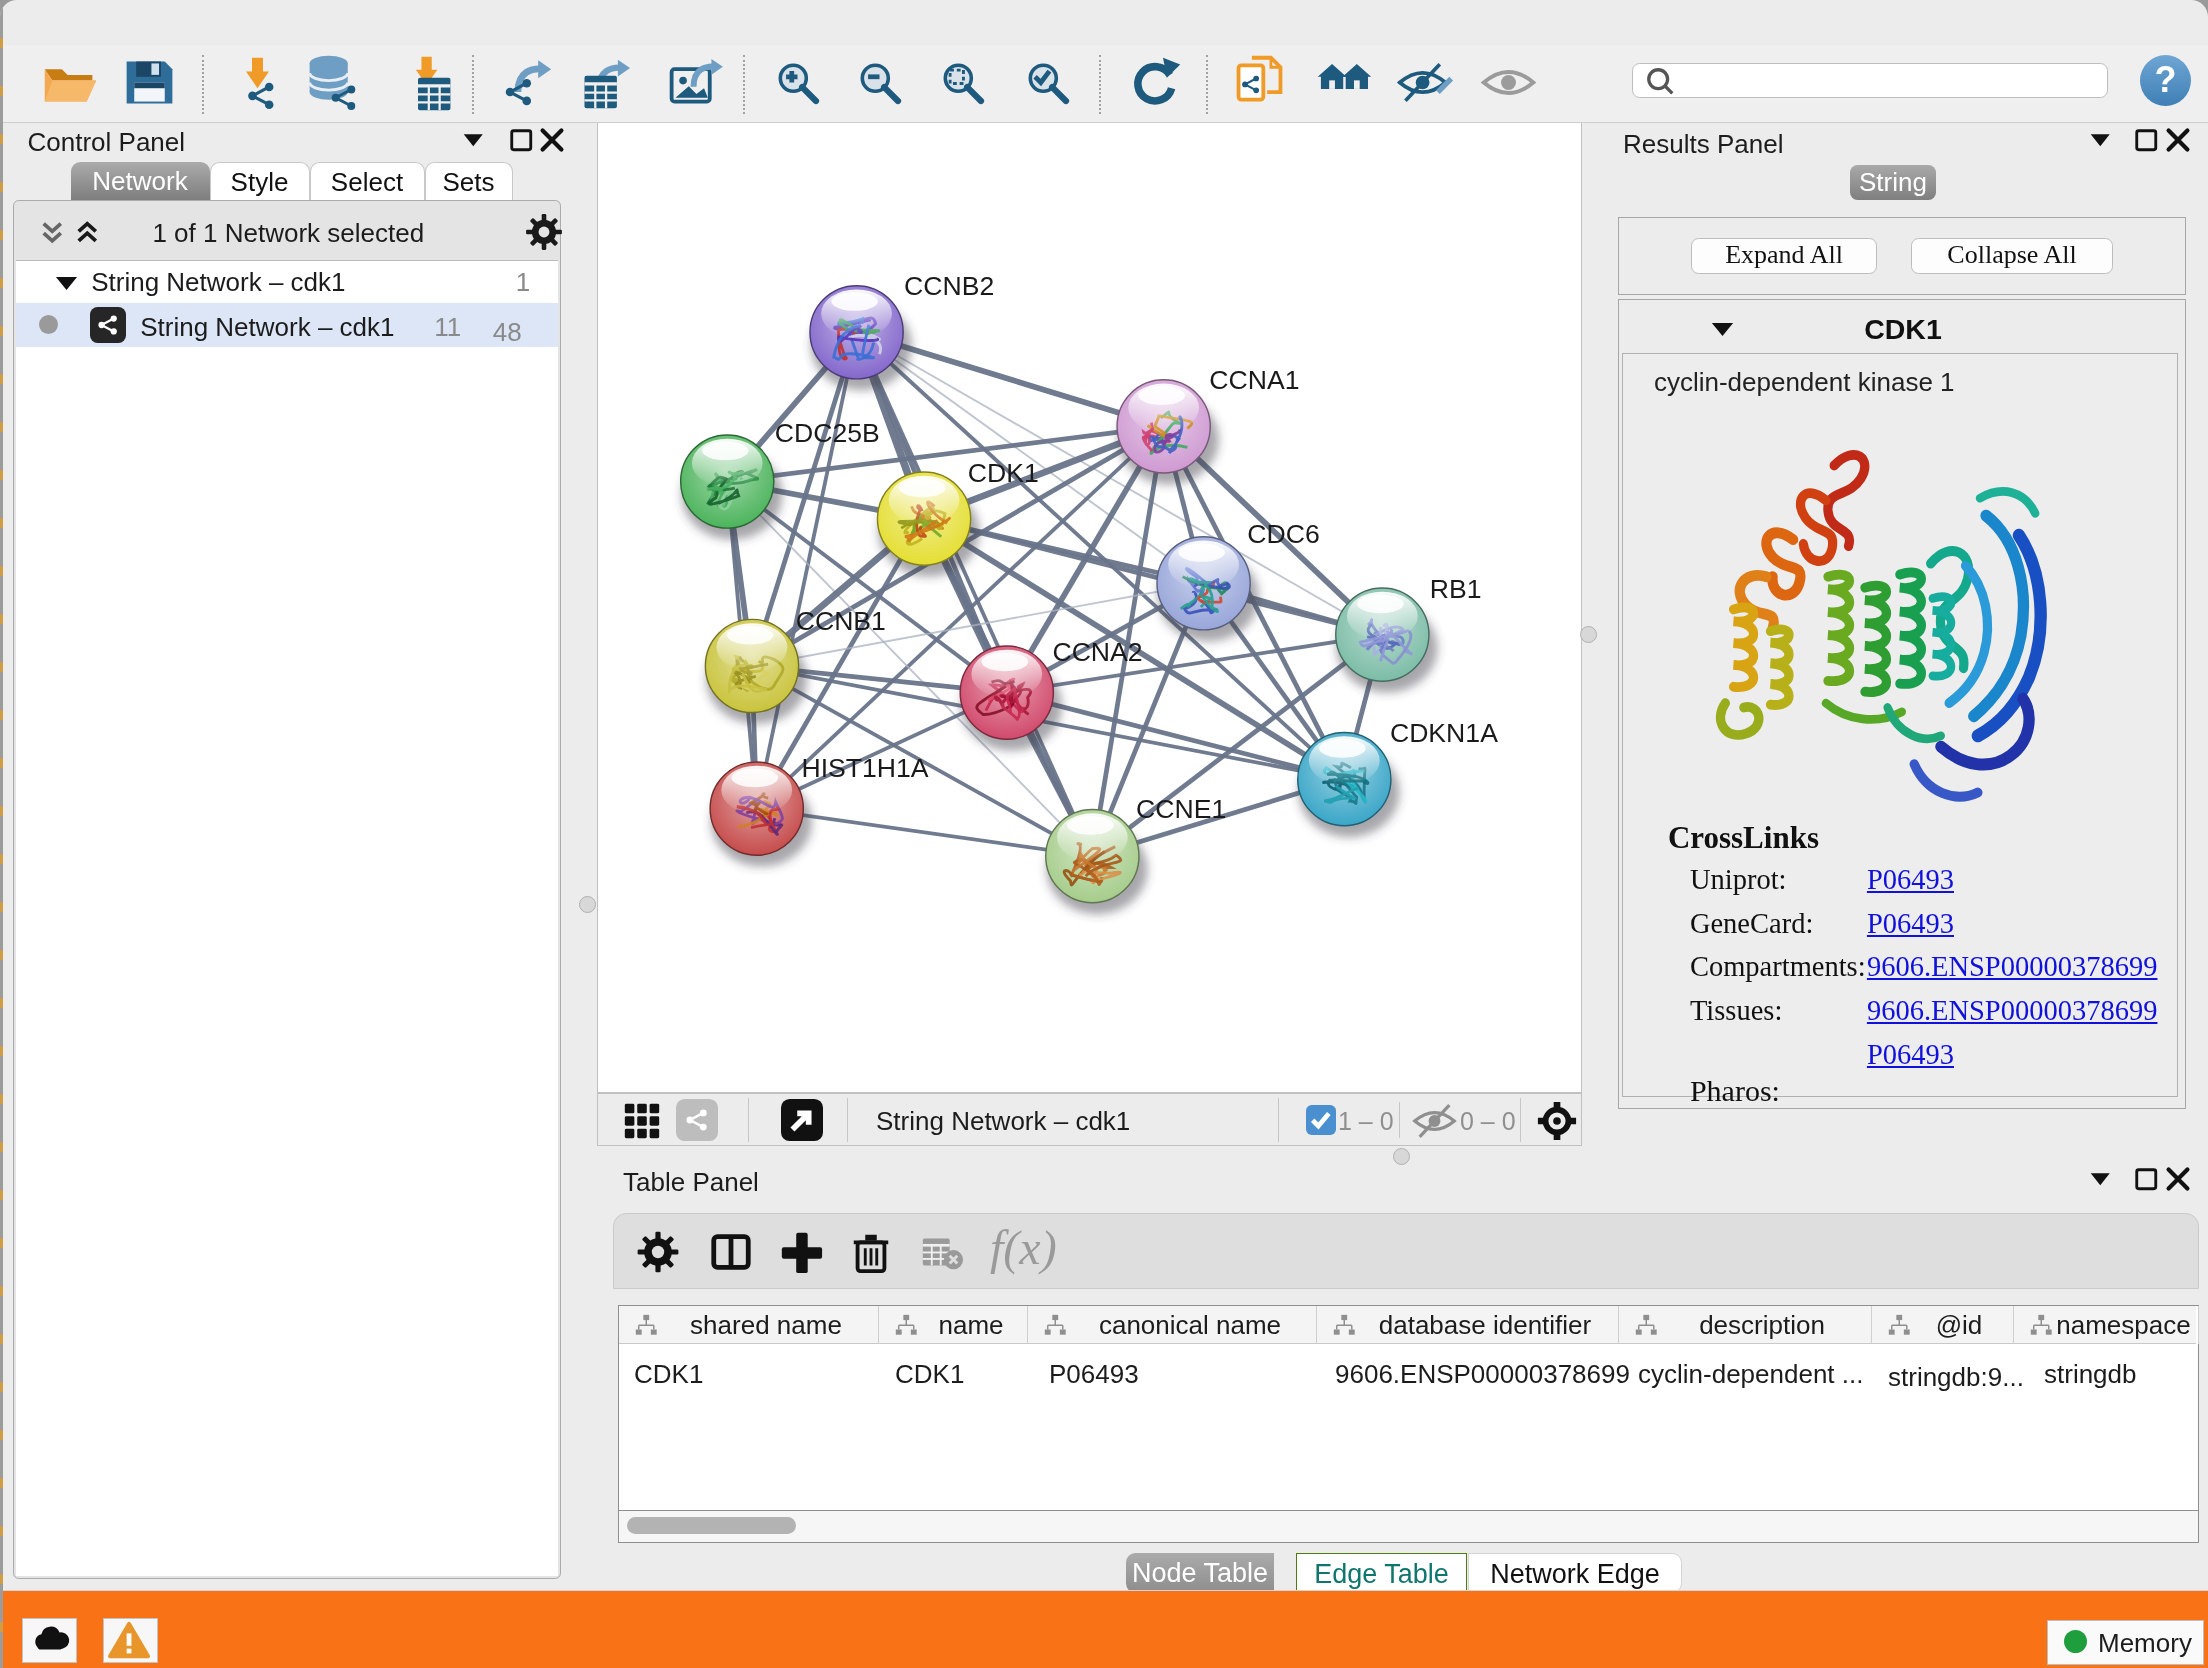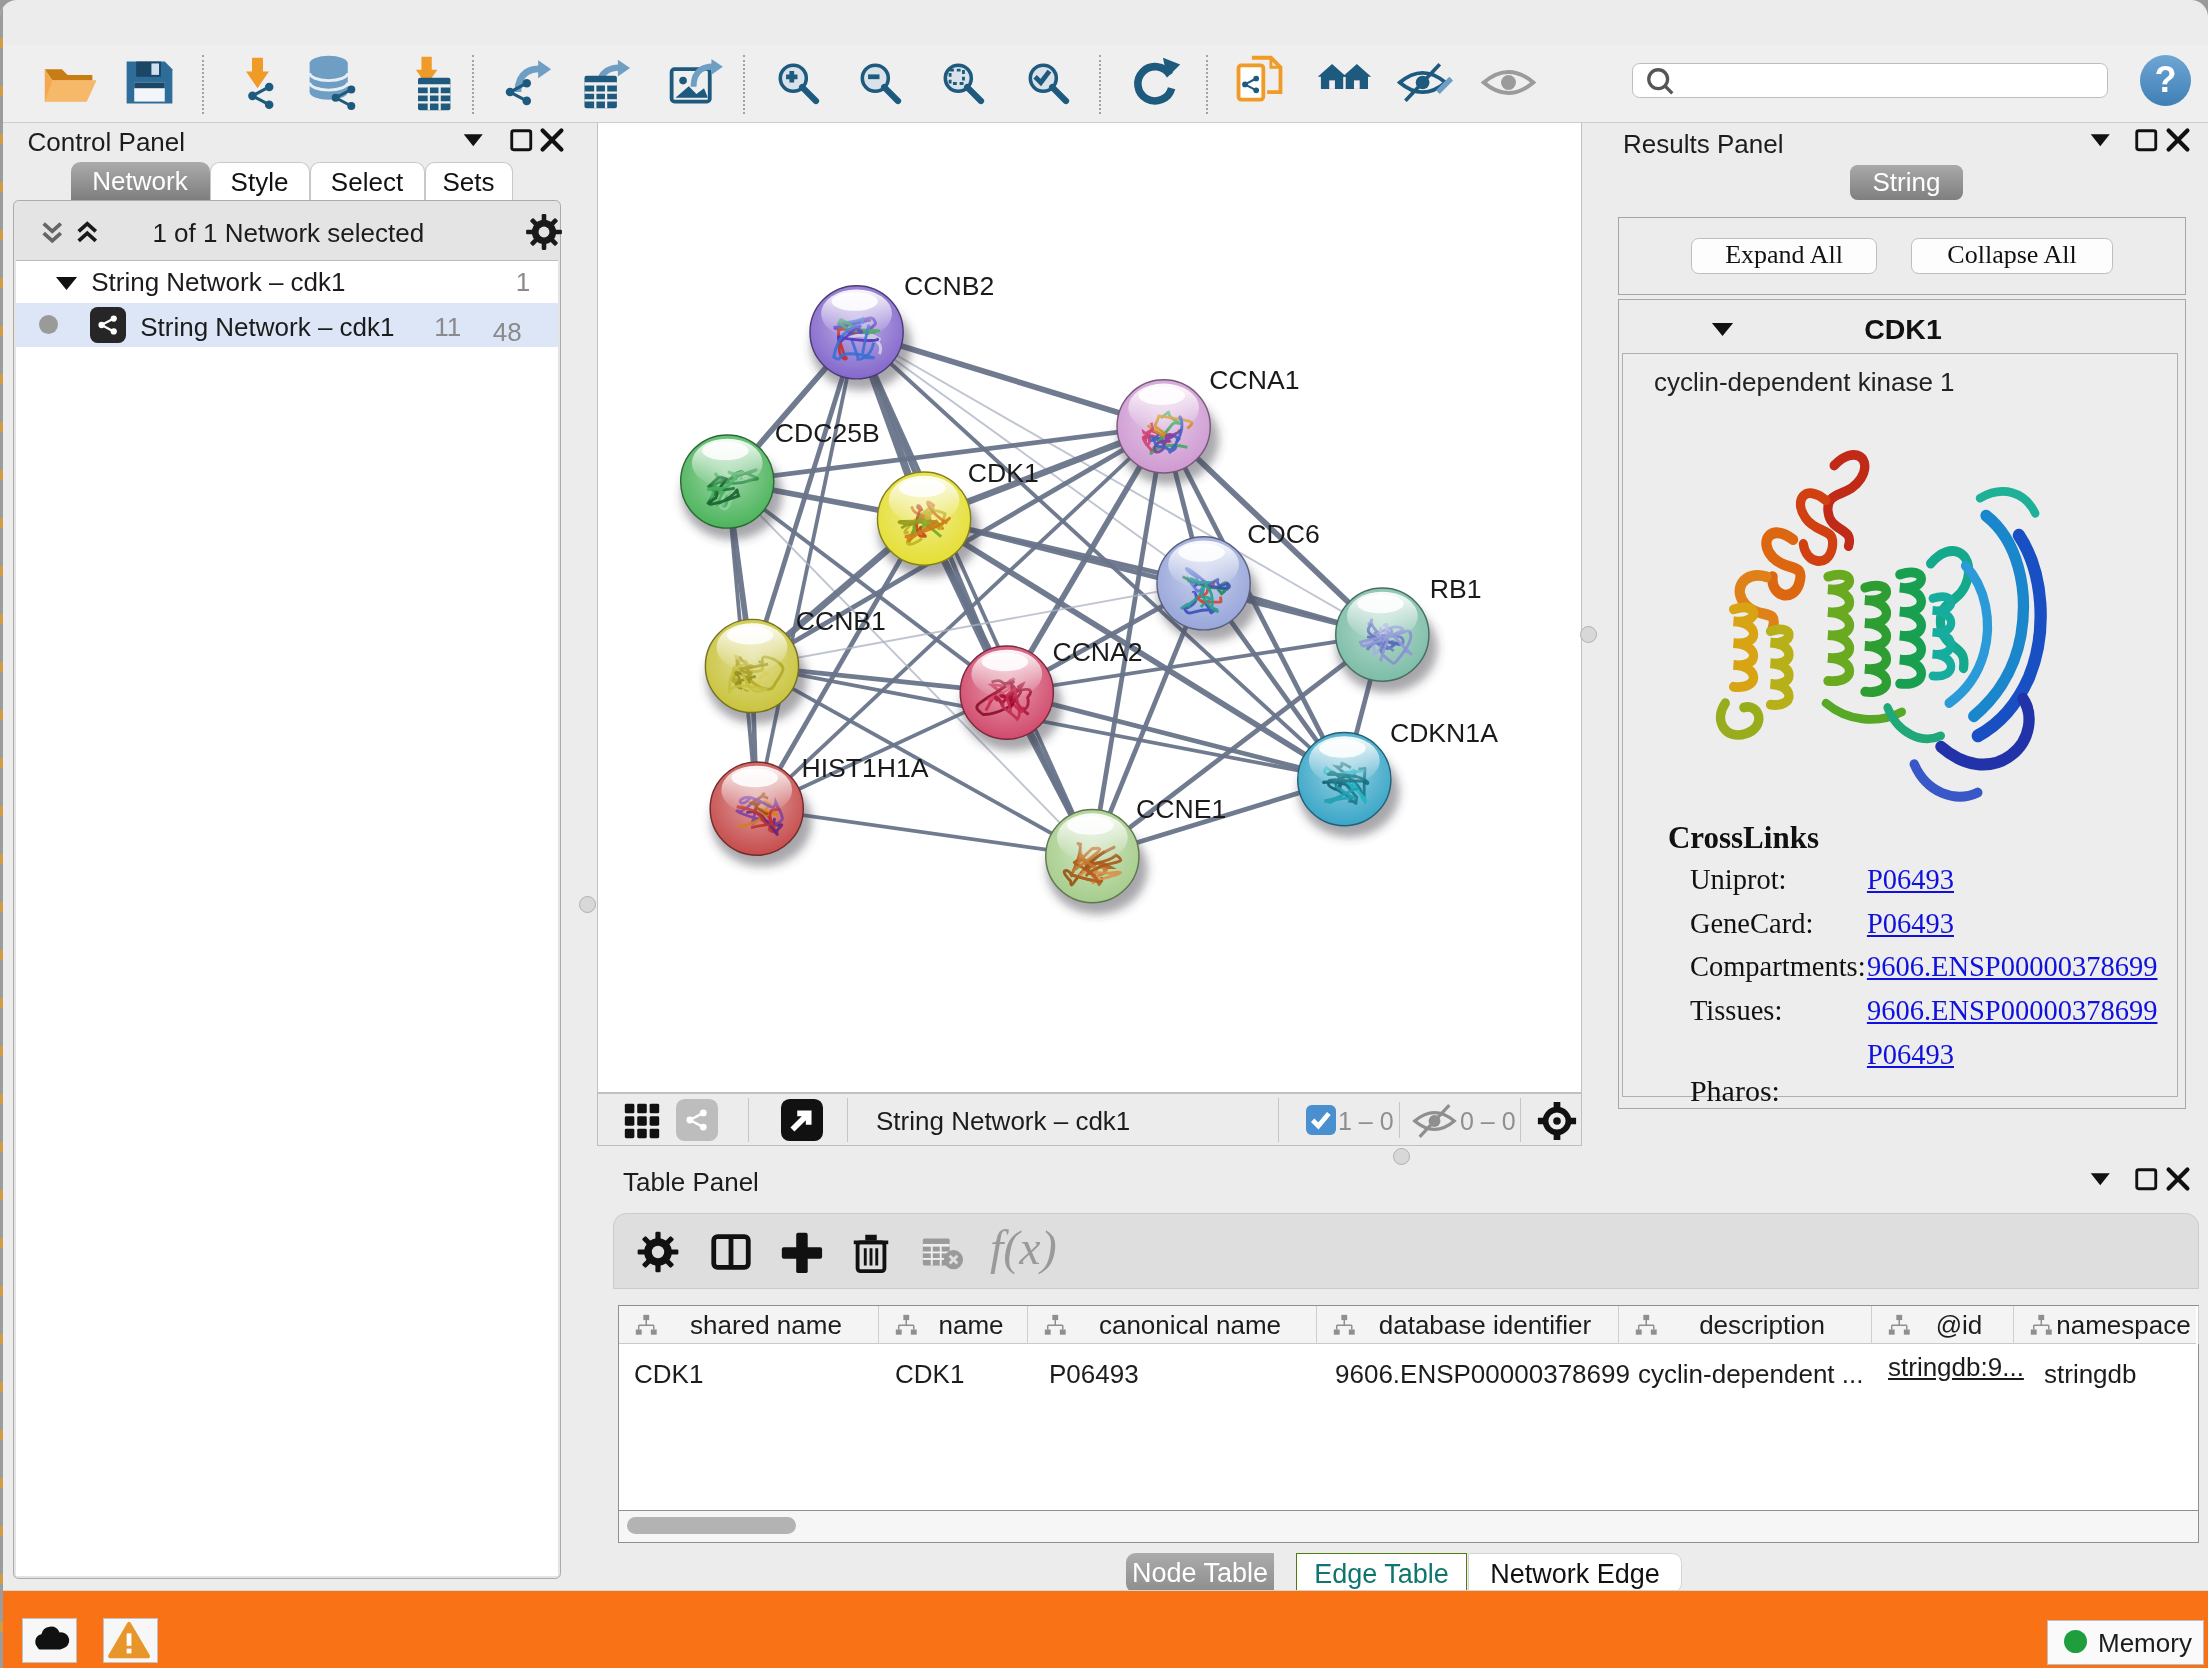--- a/index.html
+++ b/index.html
@@ -567,21 +567,21 @@
 <svg class="" style="position:absolute;left:498px;top:2.9px" width="28.5" height="28.5" viewBox="0 0 30 30">
         <path d="M 5.0 8.8 L 25.0 8.8 L 15 21.2 Z" fill="#111"></path>
       </svg>
       <svg class="" style="position:absolute;left:544px;top:2.9px" width="28.5" height="28.5" viewBox="0 0 30 30">
         <rect x="5" y="5" width="20" height="20" rx="2" fill="none" stroke="#111" stroke-width="3"></rect>
       </svg>
       <svg class="" style="position:absolute;left:574px;top:1px" width="32" height="32" viewBox="0 0 34 34">
         <line x1="7" y1="7" x2="27" y2="27" stroke="#111" stroke-width="4.5" stroke-linecap="round"></line>
         <line x1="7" y1="27" x2="27" y2="7" stroke="#111" stroke-width="4.5" stroke-linecap="round"></line>
       </svg>
-<div class="abs" style="left:262px;top:42px;width:113px;height:35px;background:linear-gradient(#a9a9a9,#7f7f7f);border-radius:7.6px;color:#fff;font-size:26px;text-align:center;line-height:34px;">String</div>
+<div class="abs" style="left:262px;top:42px;width:86px;height:35px;background:linear-gradient(#a9a9a9,#7f7f7f);border-radius:7.6px;color:#fff;font-size:26px;text-align:center;line-height:34px;">String</div>
 <div class="abs" style="left:30px;top:94px;width:568px;height:78px;border:1.9px solid #a6a6a6;background:#ececec;font-family:Liberation Serif, serif;">
 <div class="abs" style="left:72px;top:20px;width:186px;height:36px;background:#fdfdfd;border:1.9px solid #bdbdbd;border-radius:7.6px;font-size:26px;color:#111;text-align:center;line-height:32px;">Expand All</div>
 <div class="abs" style="left:292px;top:20px;width:202px;height:36px;background:#fdfdfd;border:1.9px solid #bdbdbd;border-radius:7.6px;font-size:26px;color:#111;text-align:center;line-height:32px;">Collapse All</div>
 </div>
 <div class="abs" style="left:30px;top:176px;width:568px;height:810px;border:1.9px solid #a6a6a6;background:#ececec;">
 <svg class="" style="position:absolute;left:90px;top:16px" width="27" height="27" viewBox="0 0 28 28">
           <path d="M 3.0 7.18 L 25.0 7.18 L 14 20.82 Z" fill="#111"></path>
         </svg>
 <div class="abs" style="left:0;top:13.3px;width:568px;text-align:center;font-size:28.5px;font-weight:700;color:#111;">CDK1</div>
 <div class="abs" style="left:2.9px;top:53px;width:556px;height:744px;border:1.9px solid #b0b0b0;background:#ededed;">
@@ -729,21 +729,21 @@
           <rect x="4" y="18.4" width="6.16" height="5.5" fill="#8f8f8f"></rect>
           <rect x="19.84" y="18.4" width="6.16" height="5.5" fill="#8f8f8f"></rect>
           <path d="M 15 8.5 L 15 14 M 7.08 14 L 22.92 14 M 7.08 14 L 7.08 18.4 M 22.92 14 L 22.92 18.4" stroke="#8f8f8f" stroke-width="1.54" fill="none"></path>
         </svg>
 <div class="abs t27" style="left:1436px;top:3.8px;width:137px;text-align:center;white-space:nowrap;overflow:hidden;">namespace</div>
 <div class="abs t27" style="left:15px;top:53px;white-space:nowrap;">CDK1</div>
 <div class="abs t27" style="left:276px;top:53px;white-space:nowrap;">CDK1</div>
 <div class="abs t27" style="left:430px;top:53px;white-space:nowrap;">P06493</div>
 <div class="abs t27" style="left:716px;top:53px;white-space:nowrap;">9606.ENSP00000378699</div>
 <div class="abs t27" style="left:1019px;top:53px;white-space:nowrap;">cyclin-dependent ...</div>
-<div class="abs t27" style="left:1269px;top:46px;white-space:nowrap;text-decoration:underline;">stringdb:9...</div>
+<div class="abs t27" style="left:1269px;top:56px;white-space:nowrap;">stringdb:9...</div>
 <div class="abs t27" style="left:1425px;top:53px;white-space:nowrap;">stringdb</div>
 </div>
 <div class="abs" style="left:40px;top:349px;width:1581px;height:32px;background:#f6f6f6;border:1.9px solid #8f8f8f;border-top:none;">
 <div class="abs" style="left:7.6px;top:5.7px;width:169px;height:17px;background:#b3b3b3;border-radius:8.6px;"></div>
 </div>
 </div>
 <div class="abs" style="left:1126px;top:1553px;width:148px;height:40px;background:linear-gradient(#ababab,#8d8d8d);border-radius:9.5px 0 0 9.5px;color:#fff;font-size:27px;text-align:center;line-height:40px;">Node Table</div>
 <div class="abs" style="left:1296px;top:1553px;width:171px;height:40px;background:#fff;border:1px solid #4d7c0f;border-radius:0;color:#0f766e;font-size:27px;text-align:center;line-height:40px;">Edge Table</div>
 <div class="abs" style="left:1468px;top:1553px;width:214px;height:40px;background:#fff;border:1px solid #d4d4d4;border-radius:0 9.5px 9.5px 0;color:#111;font-size:27px;text-align:center;line-height:40px;">Network Edge</div>
 <div class="abs" style="left:0;top:1590px;width:2208px;height:87px;background:#f97316;border-top:1.9px solid #d4d4d4;">

